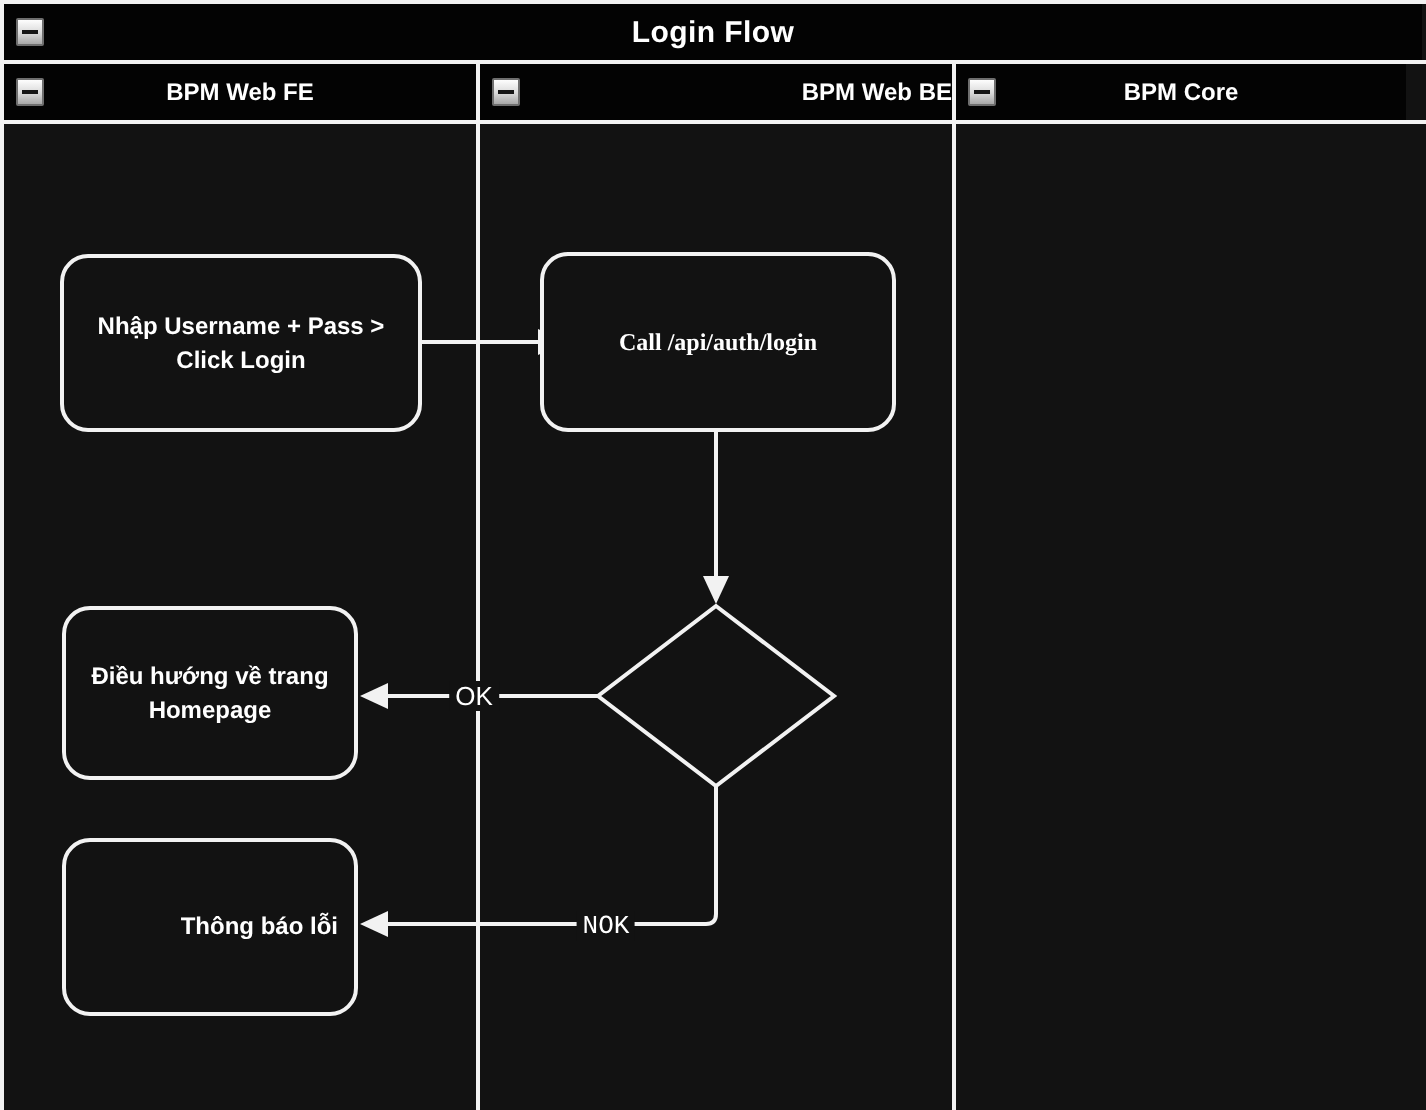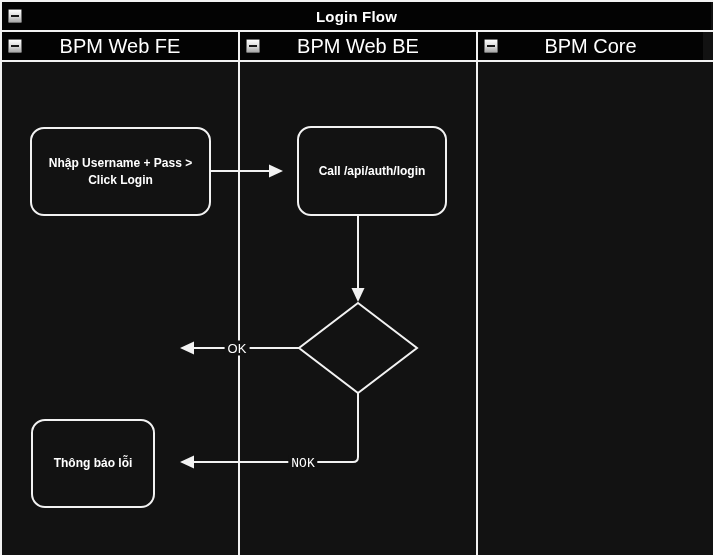--- a/index.html
+++ b/index.html
@@ -14,21 +14,21 @@
   
   .titlebar{
     left:2px;top:2px;width:709px;height:28px;background:#030303;
     display:flex;align-items:center;justify-content:center;
   }
   .pool-title{font-weight:bold;font-size:15px;letter-spacing:.2px;}
   .lane-header{
     top:32px;height:28px;background:#030303;
     display:flex;align-items:center;justify-content:center;
   }
-  .lane-label{font-weight:normal;font-size:20px;}
+  .lane-label{font-weight:bold;font-size:12px;}
   .collapse-btn{
     position:absolute;left:6px;top:50%;transform:translateY(-50%);
     width:14px;height:14px;box-sizing:border-box;
     background:linear-gradient(#fdfdfd 0%,#d9d9d9 55%,#a8a8a8 100%);
     border:1px solid #6e6e6e;border-radius:1px;
     display:flex;align-items:center;justify-content:center;
   }
   .collapse-btn .minus{width:8px;height:2px;background:#161616;}
   
   .node{
@@ -65,21 +65,21 @@
     <span class="pool-title">Login Flow</span>
   </div>
   <div class="abs wline" style="left:0;top:30px;width:713px;height:2px;"></div>
 
   <div class="abs lane-header" style="left:2px;width:236px;">
     <span class="collapse-btn">
         <span class="minus"></span>
       </span>
     <span class="lane-label">BPM Web FE</span>
   </div>
-  <div class="abs lane-header" style="left:240px;width:236px;">
+  <div class="abs lane-header" style="left:240px;width:236px;justify-content:flex-end;">
     <span class="collapse-btn">
         <span class="minus"></span>
       </span>
     <span class="lane-label">BPM Web BE</span>
   </div>
   <div class="abs lane-header" style="left:478px;width:225px;text-align:right;">
     <span class="collapse-btn">
         <span class="minus"></span>
       </span>
     <span class="lane-label">BPM Core</span>
@@ -101,23 +101,26 @@
       <polygon points="358,302 351.5,288 364.5,288"></polygon>
       <polygon points="180,348 194,341.5 194,354.5"></polygon>
       <polygon points="180,462 194,455.5 194,468.5"></polygon>
     </g>
     <polygon points="358,303 417,348 358,393 299,348" fill="#121212" stroke="#f2f2f2" stroke-width="2"></polygon>
   </svg>
 
   <div class="node" style="left:30px;top:127px;width:181px;height:89px;">
     <span>Nhập Username + Pass &gt; Click Login</span>
   </div>
-  <div class="node" style="left:297px;top:126px;width:150px;height:90px;">
+  <div class="node" style="left:270px;top:126px;width:178px;height:90px;font-family:Liberation Serif, serif;">
     <span>Call /api/auth/login</span>
   </div>
-  <div class="node" style="left:31px;top:419px;width:124px;height:89px;">
+  <div class="node" style="left:31px;top:303px;width:148px;height:87px;">
+    <span>Điều hướng về trang Homepage</span>
+  </div>
+  <div class="node" style="left:31px;top:419px;width:148px;height:89px;justify-content:flex-end;">
     <span>Thông báo lỗi</span>
   </div>
 
   <div class="abs edge-label" style="left:237px;top:348px;">OK</div>
   <div class="abs edge-label" style="left:303px;top:463px;font-family:Liberation Mono, monospace;">NOK</div>
 
 </div>
 
 </body></html>

